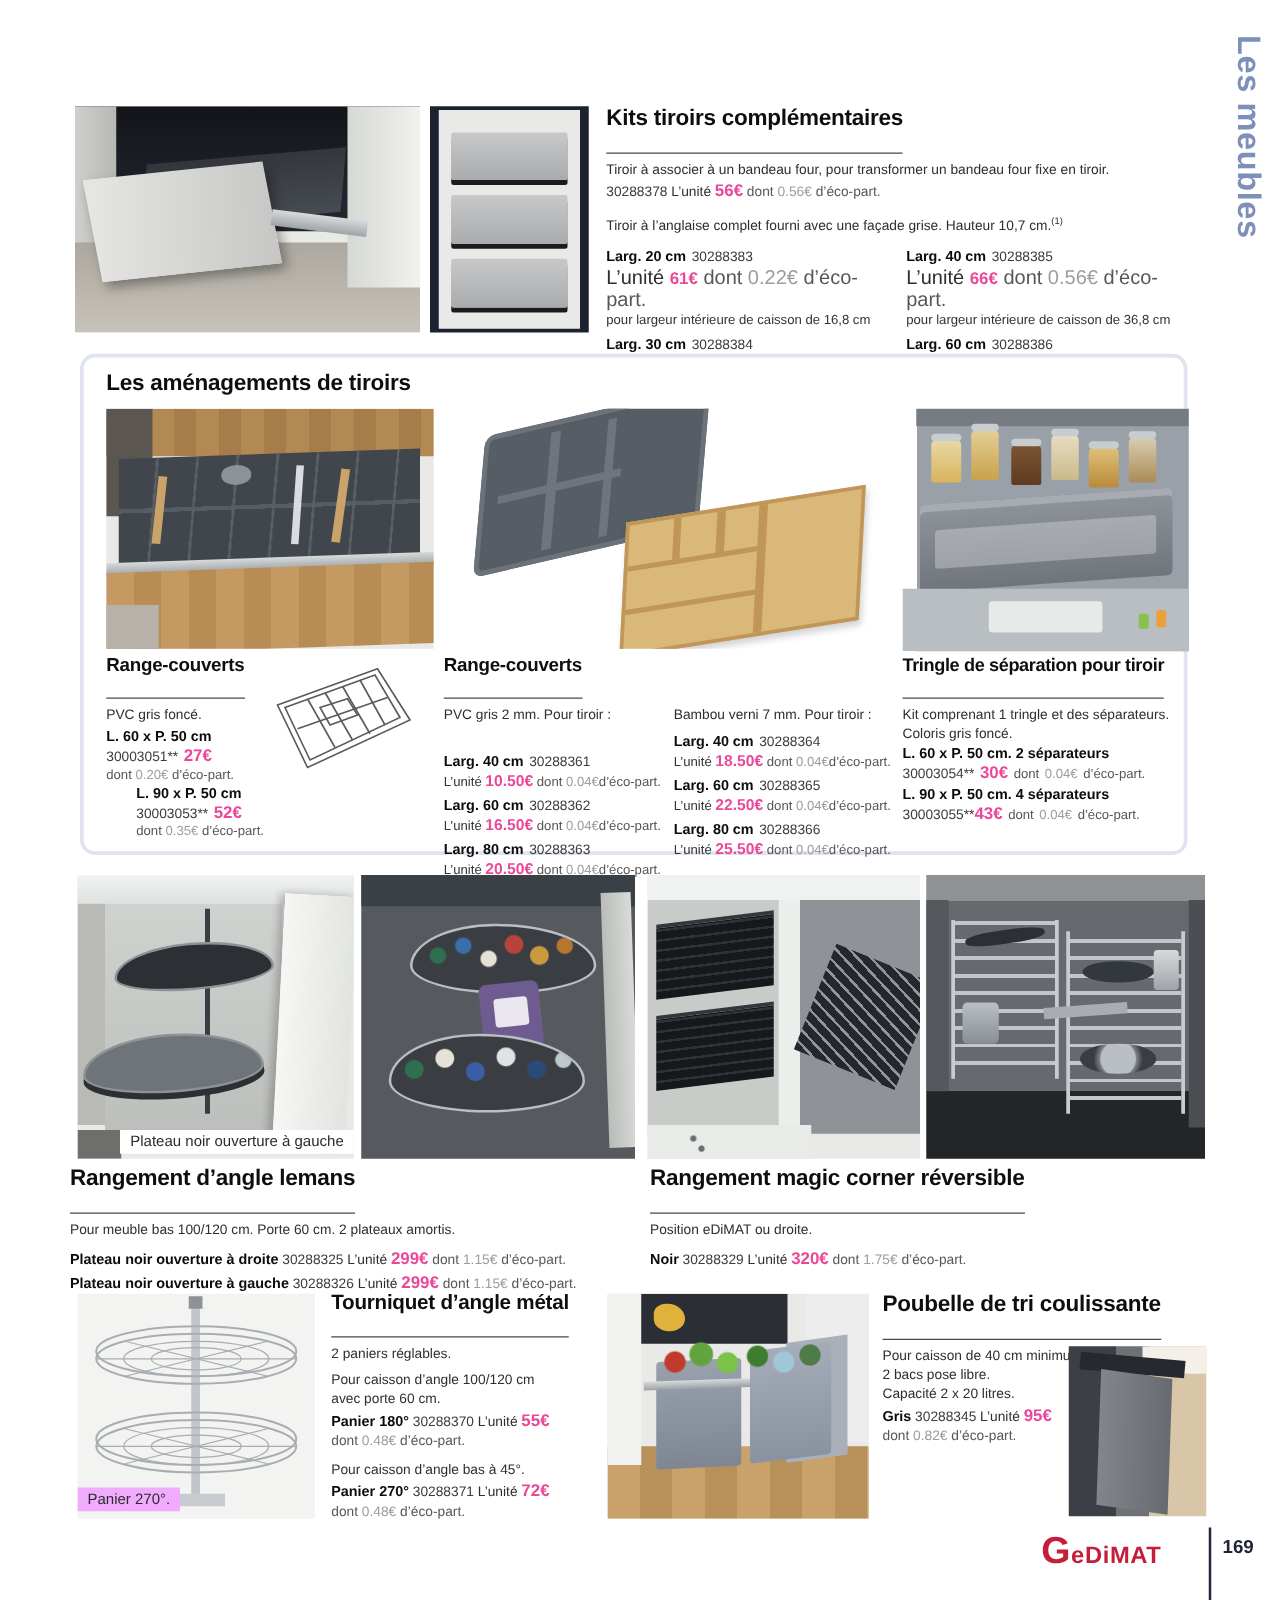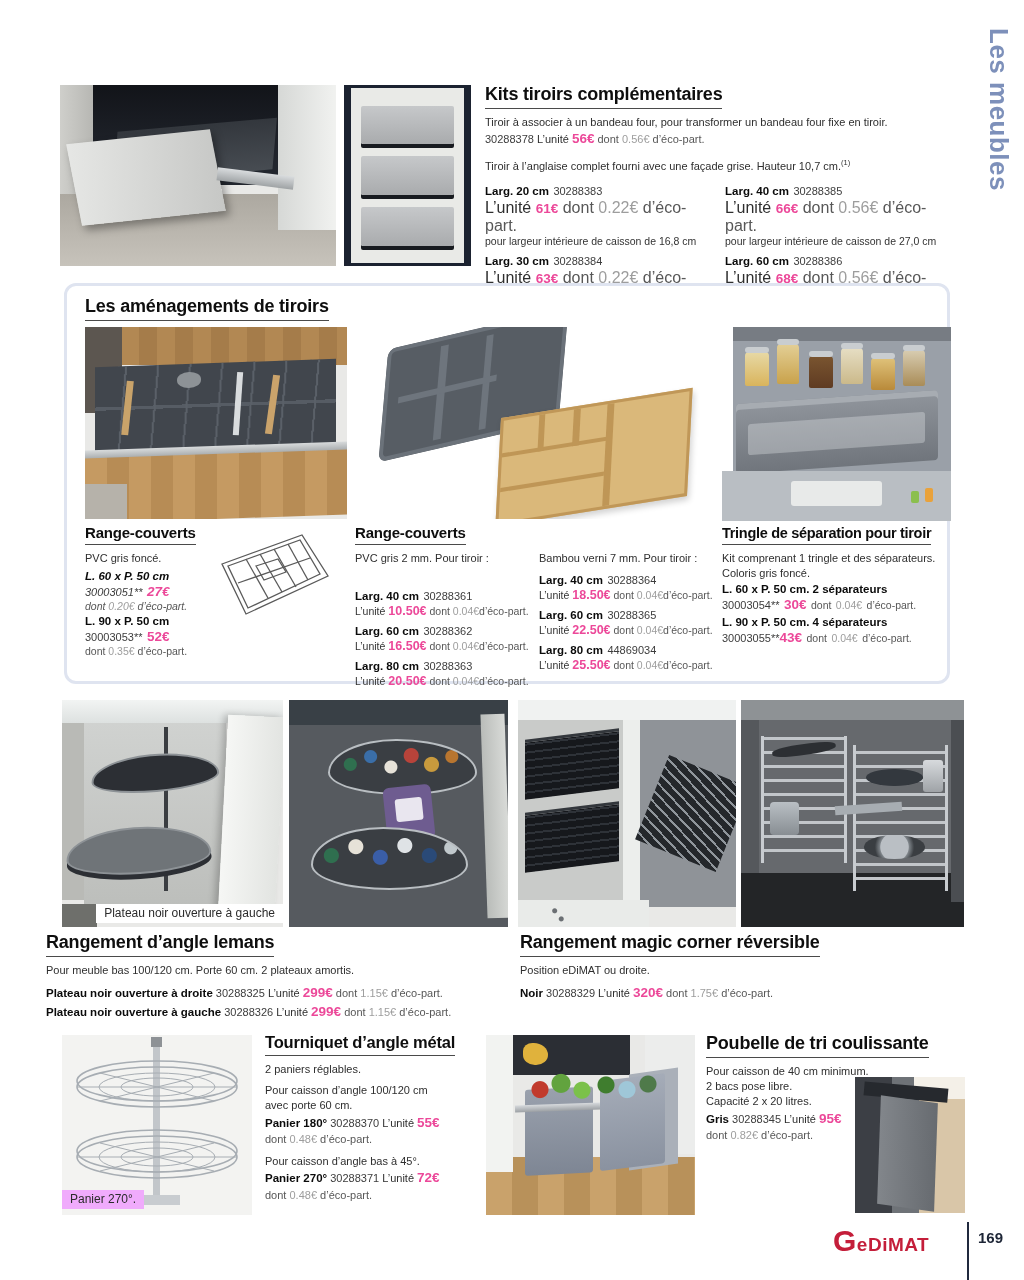--- a/index.html
+++ b/index.html
@@ -3,21 +3,21 @@
 <meta charset="utf-8">
 <style>
   html,body{margin:0;padding:0;background:#ffffff;}
   #page{position:relative;width:1024px;height:1280px;background:#fff;overflow:hidden;
         font-family:"Liberation Sans",sans-serif;color:#2e2e2e;}
   .abs{position:absolute;}
   .photo{position:absolute;overflow:hidden;background:#e9e9e7;}
   .h-main{font-size:18px;font-weight:800;color:#0e0e0e;letter-spacing:-.2px;}
   .h-sub{font-size:15px;font-weight:800;color:#0e0e0e;letter-spacing:-.2px;}
   .h-sub2{font-size:14.5px;font-weight:800;color:#0e0e0e;letter-spacing:-.3px;}
-  .u{display:inline-block;border-bottom:1.5px solid #4a4a4a;padding-bottom:3px;margin-bottom:6px;}
+  .u{display:inline-block;border-bottom:1.5px solid #4a4a4a;padding-bottom:17px;margin-bottom:6px;}
   .body{font-size:11px;line-height:1.38;color:#2e2e2e;}
   .small{font-size:10.5px;color:#333;}
   .dim{font-size:11.5px;font-weight:bold;color:#0b0b0b;}
   .ref{font-size:11px;color:#3c3c3c;}
   .name-b{font-size:11.5px;font-weight:bold;color:#0b0b0b;}
   .price{font-size:13.5px;font-weight:800;color:#ec4899;}
   .price-sm{font-size:12.5px;}
   .dont{color:#575757;}
   .eco{color:#9d9d9d;}
   .item{margin-bottom:3px;}
@@ -92,21 +92,21 @@
         <div class="kit-item">
           <div><span class="dim">Larg. 30 cm</span> <span class="ref">30288384</span></div>
           <div><span>L’unité</span> <span class="price">63€</span> <span class="dont">dont</span> <span class="eco">0.22€</span> <span class="dont">d’éco-part.</span></div>
           <div class="small">pour largeur intérieure de caisson de 26,8 cm</div>
         </div>
       </div>
       <div class="kits-col">
         <div class="kit-item">
           <div><span class="dim">Larg. 40 cm</span> <span class="ref">30288385</span></div>
           <div><span>L’unité</span> <span class="price">66€</span> <span class="dont">dont</span> <span class="eco">0.56€</span> <span class="dont">d’éco-part.</span></div>
-          <div class="small">pour largeur intérieure de caisson de 27,0 cm</div>
+          <div class="small">pour largeur intérieure de caisson de 36,8 cm</div>
         </div>
         <div class="kit-item">
           <div><span class="dim">Larg. 60 cm</span> <span class="ref">30288386</span></div>
           <div><span>L’unité</span> <span class="price">68€</span> <span class="dont">dont</span> <span class="eco">0.56€</span> <span class="dont">d’éco-part.</span></div>
           <div class="small">pour largeur intérieure de caisson de 56,8 cm</div>
         </div>
       </div>
     </div>
   </div>
 
@@ -158,26 +158,26 @@
     <div class="abs" style="left:0;bottom:0;width:100%;height:26%;background:#b9bec3;">
       <div class="abs" style="left:30%;top:20%;width:40%;height:50%;background:#e8eae9;border-radius:3px;"></div>
       <div class="abs" style="right:8%;top:35%;width:8px;height:14px;background:#e9a23b;border-radius:2px;"></div>
       <div class="abs" style="right:14%;top:40%;width:8px;height:12px;background:#8bbf4e;border-radius:2px;"></div>
     </div>
   </div>
 
   <div class="abs" style="left:85px;top:524px;width:262px;">
     <div class="h-sub u">Range-couverts</div>
     <div class="body">PVC gris foncé.</div>
-    <div class="item" style="margin-top:4px;width:140px;font-style:italic;">
+    <div class="item" style="margin-top:4px;width:140px;">
       <div class="dim">L. 60 x P. 50 cm</div>
       <div><span class="ref">30003051**</span> <span class="price">27€</span></div>
       <div class="small"><span class="dont">dont</span> <span class="eco">0.20€</span> <span class="dont">d’éco-part.</span></div>
     </div>
-    <div class="item" style="width:140px;">
+    <div class="item" style="width:140px;margin-left:24px;">
       <div class="dim">L. 90 x P. 50 cm</div>
       <div><span class="ref">30003053**</span> <span class="price">52€</span></div>
       <div class="small"><span class="dont">dont</span> <span class="eco">0.35€</span> <span class="dont">d’éco-part.</span></div>
     </div>
   </div>
 
   <svg class="abs" style="left:212px;top:528px;" width="122" height="92" viewBox="0 0 122 92">
     <g fill="none" stroke="#5a5a5a" stroke-width="1.3">
       <polygon points="10,36 90,7 116,48 34,86"></polygon>
       <polygon points="16,38 88,12 108,46 36,80"></polygon>
@@ -212,21 +212,21 @@
         <div class="body" style="margin-bottom:4px;">Bambou verni 7 mm. Pour tiroir :</div>
         <div class="item">
           <div><span class="dim">Larg. 40 cm</span> <span class="ref">30288364</span></div>
           <div class="small"><span>L’unité</span> <span class="price price-sm">18.50€</span> <span class="dont">dont</span> <span class="eco">0.04€</span><span class="dont">d’éco-part.</span></div>
         </div>
         <div class="item">
           <div><span class="dim">Larg. 60 cm</span> <span class="ref">30288365</span></div>
           <div class="small"><span>L’unité</span> <span class="price price-sm">22.50€</span> <span class="dont">dont</span> <span class="eco">0.04€</span><span class="dont">d’éco-part.</span></div>
         </div>
         <div class="item">
-          <div><span class="dim">Larg. 80 cm</span> <span class="ref">44869034</span></div>
+          <div><span class="dim">Larg. 80 cm</span> <span class="ref">30288366</span></div>
           <div class="small"><span>L’unité</span> <span class="price price-sm">25.50€</span> <span class="dont">dont</span> <span class="eco">0.04€</span><span class="dont">d’éco-part.</span></div>
         </div>
       </div>
     </div>
   </div>
 
   <div class="abs" style="left:722px;top:524px;width:229px;">
     <div class="h-sub2 u">Tringle de séparation pour tiroir</div>
     <div class="body">Kit comprenant 1 tringle et des séparateurs.</div>
     <div class="body">Coloris gris foncé.</div>
@@ -281,21 +281,21 @@
       <div class="abs" style="left:8%;top:52%;width:36%;height:26%;background:linear-gradient(180deg,#b9bfc4,#888e93);border-radius:4px;"></div>
     </div>
     <div class="abs" style="left:50%;top:20%;width:40%;height:64%;border-left:3px solid #c8ccd0;border-right:3px solid #c8ccd0;background:repeating-linear-gradient(0deg,transparent 0 11px,#c2c6ca 11px 14px);">
       <div class="abs" style="left:12%;top:16%;width:64%;height:12%;background:#33383e;border-radius:50%;"></div>
       <div class="abs" style="right:2%;top:10%;width:22%;height:22%;background:linear-gradient(180deg,#d7dadd,#9fa3a7);border-radius:3px;"></div>
       <div class="abs" style="left:10%;top:62%;width:68%;height:16%;background:radial-gradient(circle at 50% 50%,#babfc4 0 42%,#7d8388 45%,#3a3e42 60%);border-radius:50%;"></div>
     </div>
     <div class="abs" style="left:42%;top:46%;width:30%;height:4%;background:#a7adb2;transform:rotate(-4deg);"></div>
   </div>
 
-  <div class="abs" style="left:46px;top:932px;width:448px;">
+  <div class="abs" style="left:56px;top:932px;width:448px;">
     <div class="h-main u">Rangement d’angle lemans</div>
     <div class="body" style="margin-bottom:6px;">Pour meuble bas 100/120 cm. Porte 60 cm. 2 plateaux amortis.</div>
     <div class="body">
       <span class="name-b">Plateau noir ouverture à droite</span>
       <span class="ref">30288325</span>
       <span>L’unité</span>
       <span class="price">299€</span>
       <span class="dont">dont</span>
       <span class="eco">1.15€</span>
       <span class="dont">d’éco-part.</span>

